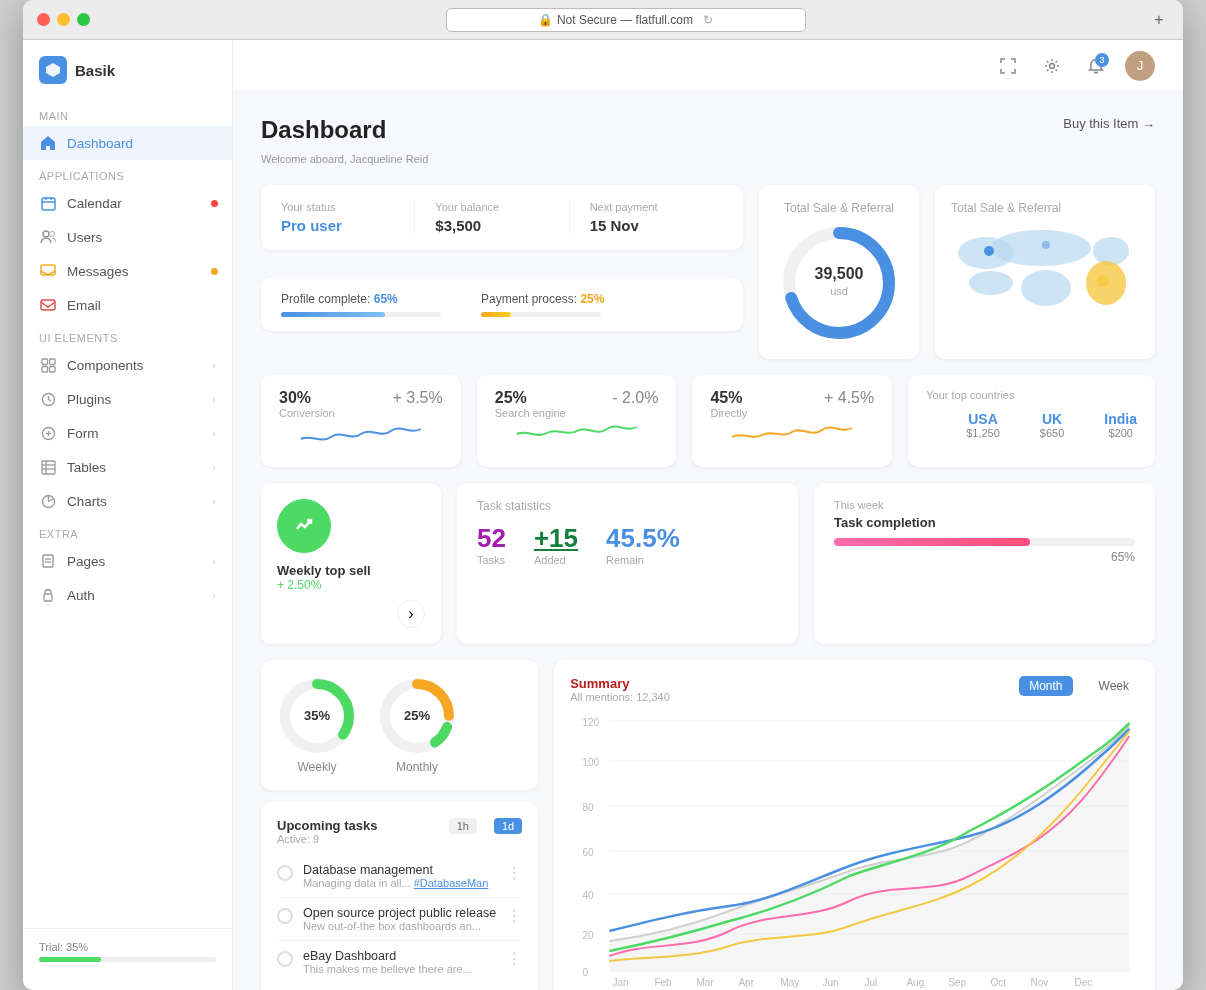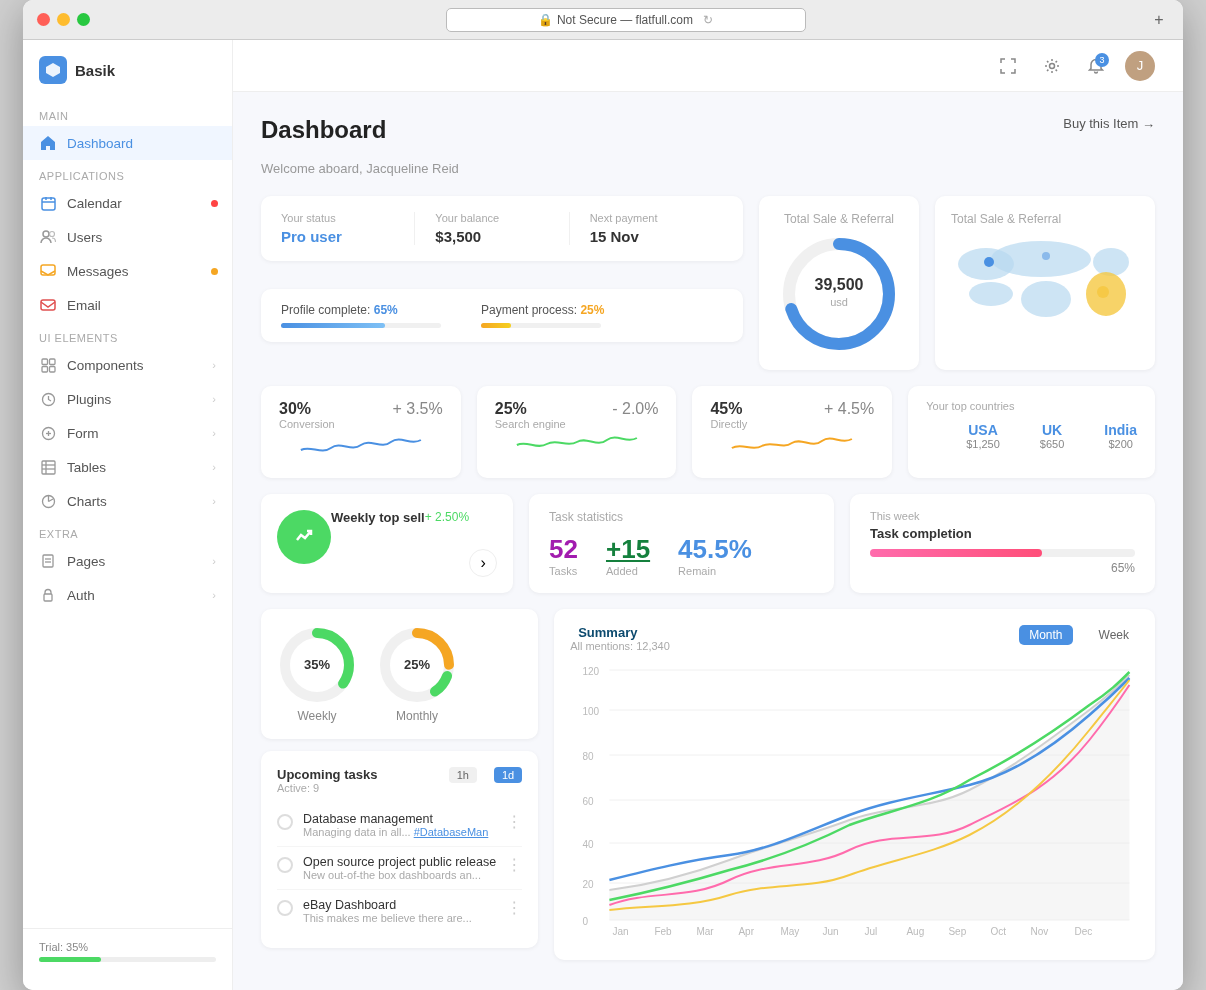--- a/index.html
+++ b/index.html
@@ -34,21 +34,21 @@
     .main { flex: 1; background: #f7f8fc; overflow-y: auto; padding: 24px 28px; }
     .main-topbar { display: flex; align-items: center; gap: 12px; padding: 0 28px; height: 52px; background: #fff; border-bottom: 1px solid #eee; margin: -24px -28px 24px; }
     .search-bar { display: flex; align-items: center; gap: 6px; background: #f5f5f5; border-radius: 20px; padding: 5px 14px; flex: 0 0 220px; }
     .search-input { background: none; border: none; outline: none; font-size: 13px; color: #888; width: 160px; }
     .topbar-actions { margin-left: auto; display: flex; align-items: center; gap: 14px; }
     .icon-btn { width: 30px; height: 30px; display: flex; align-items: center; justify-content: center; cursor: pointer; color: #666; font-size: 16px; position: relative; }
     .badge { position: absolute; top: 2px; right: 2px; background: #4a90e2; color: #fff; font-size: 9px; border-radius: 50%; width: 14px; height: 14px; display: flex; align-items: center; justify-content: center; }
     .avatar { width: 30px; height: 30px; border-radius: 50%; background: #c0a080; overflow: hidden; display: flex; align-items: center; justify-content: center; font-size: 13px; color: #fff; }
     .page-header { display: flex; align-items: flex-start; justify-content: space-between; margin-bottom: 20px; }
     .page-title { font-size: 24px; font-weight: 700; color: #222; }
-    .page-subtitle { font-size: 13px; color: #999; margin-top: 17px; }
+    .page-subtitle { font-size: 11px; color: #999; margin-top: 9px; }
     .buy-link { font-size: 13px; color: #555; display: flex; align-items: center; gap: 4px; cursor: pointer; }
     .stat-label { font-size: 11px; color: #aaa; margin-bottom: 4px; }
     .stat-value { font-size: 15px; font-weight: 600; color: #333; }
     .stat-value.blue { color: #4a90e2; }
     .progress-label { font-size: 12px; color: #555; margin-bottom: 6px; }
     .progress-label span { font-weight: 600; }
     .progress-label .blue { color: #4a90e2; }
     .progress-label .orange { color: #f5a623; }
     .prog-bg { height: 5px; background: #f0f0f0; border-radius: 3px; }
     .prog-fill-blue { height: 5px; background: linear-gradient(to right, #4a90e2, #7ec0f5); border-radius: 3px; }
@@ -61,21 +61,21 @@
     .metric-name { font-size: 11px; color: #aaa; }
     .delta-pos { color: #888; }
     .delta-neg { color: #888; }
     .countries-card { background: #fff; border-radius: 10px; padding: 14px 18px; box-shadow: 0 1px 4px rgba(0,0,0,0.06); min-width: 220px; }
     .countries-title { font-size: 11px; color: #aaa; margin-bottom: 10px; }
     .country-row { display: flex; justify-content: space-between; }
     .country-item { text-align: center; margin-left: 40px; }
     .country-name { font-size: 14px; font-weight: 700; color: #4a90e2; }
     .country-amount { font-size: 11px; color: #888; }
     .mid-row { display: flex; gap: 16px; margin-bottom: 16px; }
-    .weekly-sell-card { background: #fff; border-radius: 10px; padding: 16px; box-shadow: 0 1px 4px rgba(0,0,0,0.06); min-width: 180px; display: flex; flex-direction: row; align-items: flex-start; justify-content: center; }
+    .weekly-sell-card { background: #fff; border-radius: 10px; padding: 16px; box-shadow: 0 1px 4px rgba(0,0,0,0.06); min-width: 180px; display: flex; flex-direction: column; align-items: flex-start; justify-content: center; }
     .sell-circle { width: 54px; height: 54px; background: #4cd964; border-radius: 50%; display: flex; align-items: center; justify-content: center; margin-bottom: 10px; }
     .sell-title { font-size: 13px; font-weight: 600; color: #333; }
     .sell-delta { font-size: 12px; color: #4cd964; }
     .arrow-btn { width: 28px; height: 28px; border: 1px solid #eee; border-radius: 50%; display: flex; align-items: center; justify-content: center; cursor: pointer; margin-top: 8px; align-self: flex-end; }
     .task-stats-card { background: #fff; border-radius: 10px; padding: 16px 20px; box-shadow: 0 1px 4px rgba(0,0,0,0.06); flex: 1; }
     .task-stats-title { font-size: 12px; color: #aaa; margin-bottom: 10px; }
     .task-numbers { display: flex; gap: 28px; }
     .task-num { font-size: 26px; font-weight: 700; color: #a21caf; }
     .task-num.green { color: #15803d; text-decoration: underline; }
     .task-num.blue { color: #4a90e2; }
@@ -101,21 +101,21 @@
     .filter-btn.active { background: #4a90e2; color: #fff; }
     .task-item { display: flex; align-items: flex-start; gap: 10px; padding: 8px 0; border-bottom: 1px solid #f5f5f5; }
     .task-checkbox { width: 16px; height: 16px; border: 2px solid #ddd; border-radius: 50%; margin-top: 2px; flex-shrink: 0; }
     .task-info { flex: 1; }
     .task-name { font-size: 12.5px; font-weight: 500; color: #333; }
     .task-desc { font-size: 11px; color: #aaa; }
     .task-desc a { color: #4a90e2; }
     .task-more { color: #ccc; cursor: pointer; font-size: 16px; }
     .chart-section { background: #fff; border-radius: 10px; padding: 16px; box-shadow: 0 1px 4px rgba(0,0,0,0.06); flex: 1; }
     .chart-header { display: flex; justify-content: space-between; align-items: flex-start; margin-bottom: 8px; }
-    .chart-title { font-size: 13px; font-weight: 600; color: #0c4a6e; margin-left: 8px; }
+    .chart-title { font-size: 13px; font-weight: 600; color: #b91c1c; }
     .chart-subtitle { font-size: 11px; color: #aaa; }
     .chart-tabs { display: flex; gap: 16px; }
     .chart-tab { padding: 3px 10px; border-radius: 5px; font-size: 12px; cursor: pointer; border: none; }
     .chart-tab.active { background: #4a90e2; color: #fff; }
     .chart-tab.inactive { background: none; color: #666; }
     .donut-svg { width: 80px; height: 80px; }
     .inline-stats { display: flex; gap: 0; background: #fff; border-radius: 10px; padding: 16px 20px; box-shadow: 0 1px 4px rgba(0,0,0,0.06); margin-bottom: 16px; }
     .inline-stat { flex: 1; }
     .inline-stat + .inline-stat { border-left: 1px solid #f0f0f0; padding-left: 20px; }
     .total-sale-card { background: #fff; border-radius: 10px; padding: 16px 20px; box-shadow: 0 1px 4px rgba(0,0,0,0.06); display: flex; flex-direction: column; align-items: center; justify-content: center; min-width: 160px; }

